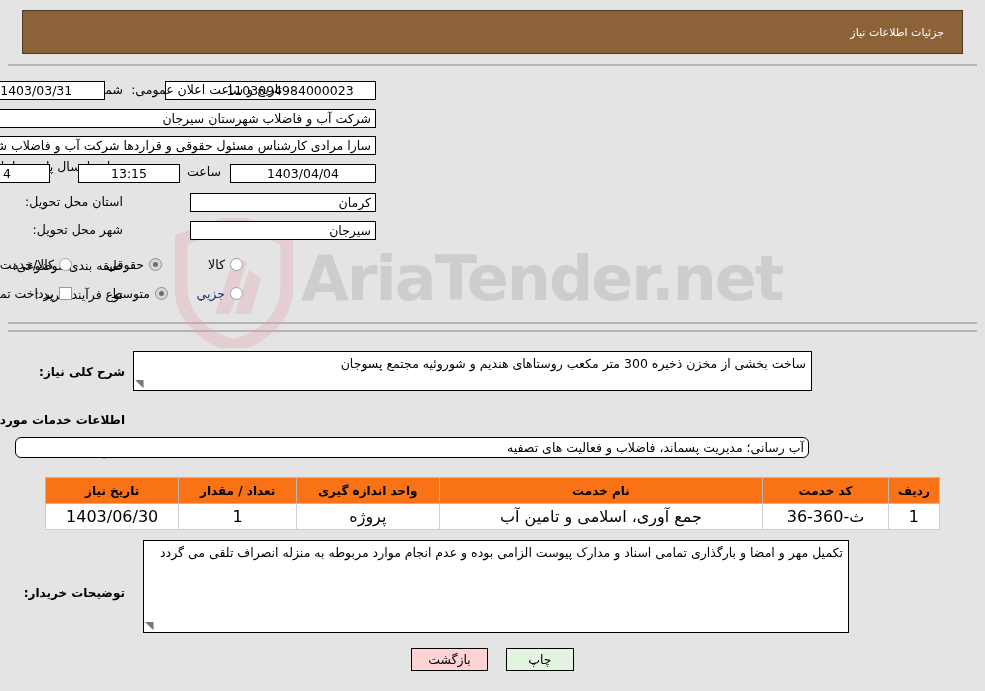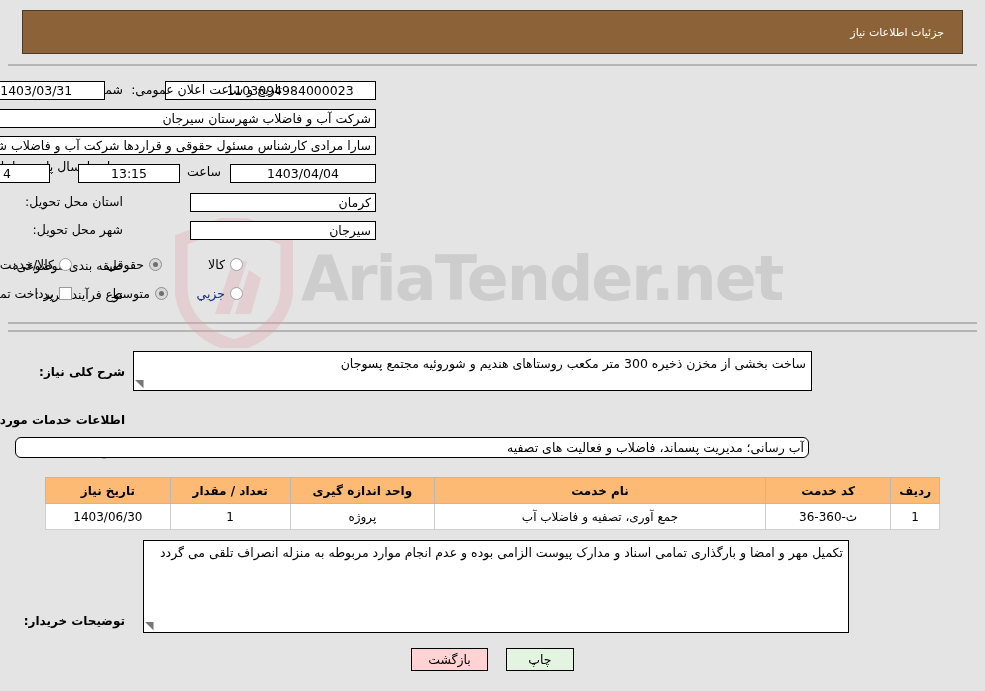--- a/index.html
+++ b/index.html
@@ -182,33 +182,33 @@
   
   table.grid {
     position: absolute;
     left: 45px; top: 477px;
     width: 895px;
     border-collapse: collapse;
     z-index: 6;
     background: #fff;
   }
   table.grid th {
-    background: #fdba74;
+    background: #f97316;
     border: 1px solid #b9b9b9;
     font-size: 12px;
     font-weight: bold;
     height: 26px;
     color: #000;
     text-align: center;
     padding: 0 4px;
   }
   table.grid td {
     background: #ffffff;
     border: 1px solid #d0d0d0;
-    font-size: 12px;
+    font-size: 16px;
     height: 26px;
     text-align: center;
     color: #000;
     padding: 0 20px;
   }
   td.ltr, th.ltr { direction: ltr; }
 
   
   .btnbar {
     position: absolute;
@@ -372,29 +372,29 @@
         <th style="width:335px;">نام خدمت</th>
         <th style="width:146px;">واحد اندازه گیری</th>
         <th style="width:121px;">تعداد / مقدار</th>
         <th style="width:125px;">تاریخ نیاز</th>
       </tr>
     </thead>
     <tbody>
       <tr>
         <td class="ltr">1</td>
         <td>ث-360-36</td>
-        <td>جمع آوری، تصفیه و فاضلاب آب</td>
+        <td>جمع آوری، اسلامی و تامین آب</td>
         <td>پروژه</td>
         <td class="ltr">1</td>
         <td class="ltr">1403/06/30</td>
       </tr>
     </tbody>
   </table>
 
-  <div class="row" style="right:860px; top:614px;">
+  <div class="row" style="right:860px; top:586px;">
     <span class="bold-lbl">توضیحات خریدار:</span>
   </div>
   <div style="position:absolute; right:136px; top:540px; width:706px; height:93px; z-index:6;">
     <div class="ta" style="width:706px; height:93px;">تکمیل مهر و امضا و بارگذاری تمامی اسناد و مدارک پیوست الزامی بوده و عدم انجام موارد مربوطه به منزله انصراف تلقی می گردد</div>
     <span class="resize">◤</span>
   </div>
 
   <div class="btnbar">
     <div class="btn back">بازگشت</div>
     <div class="btn print">چاپ</div>

